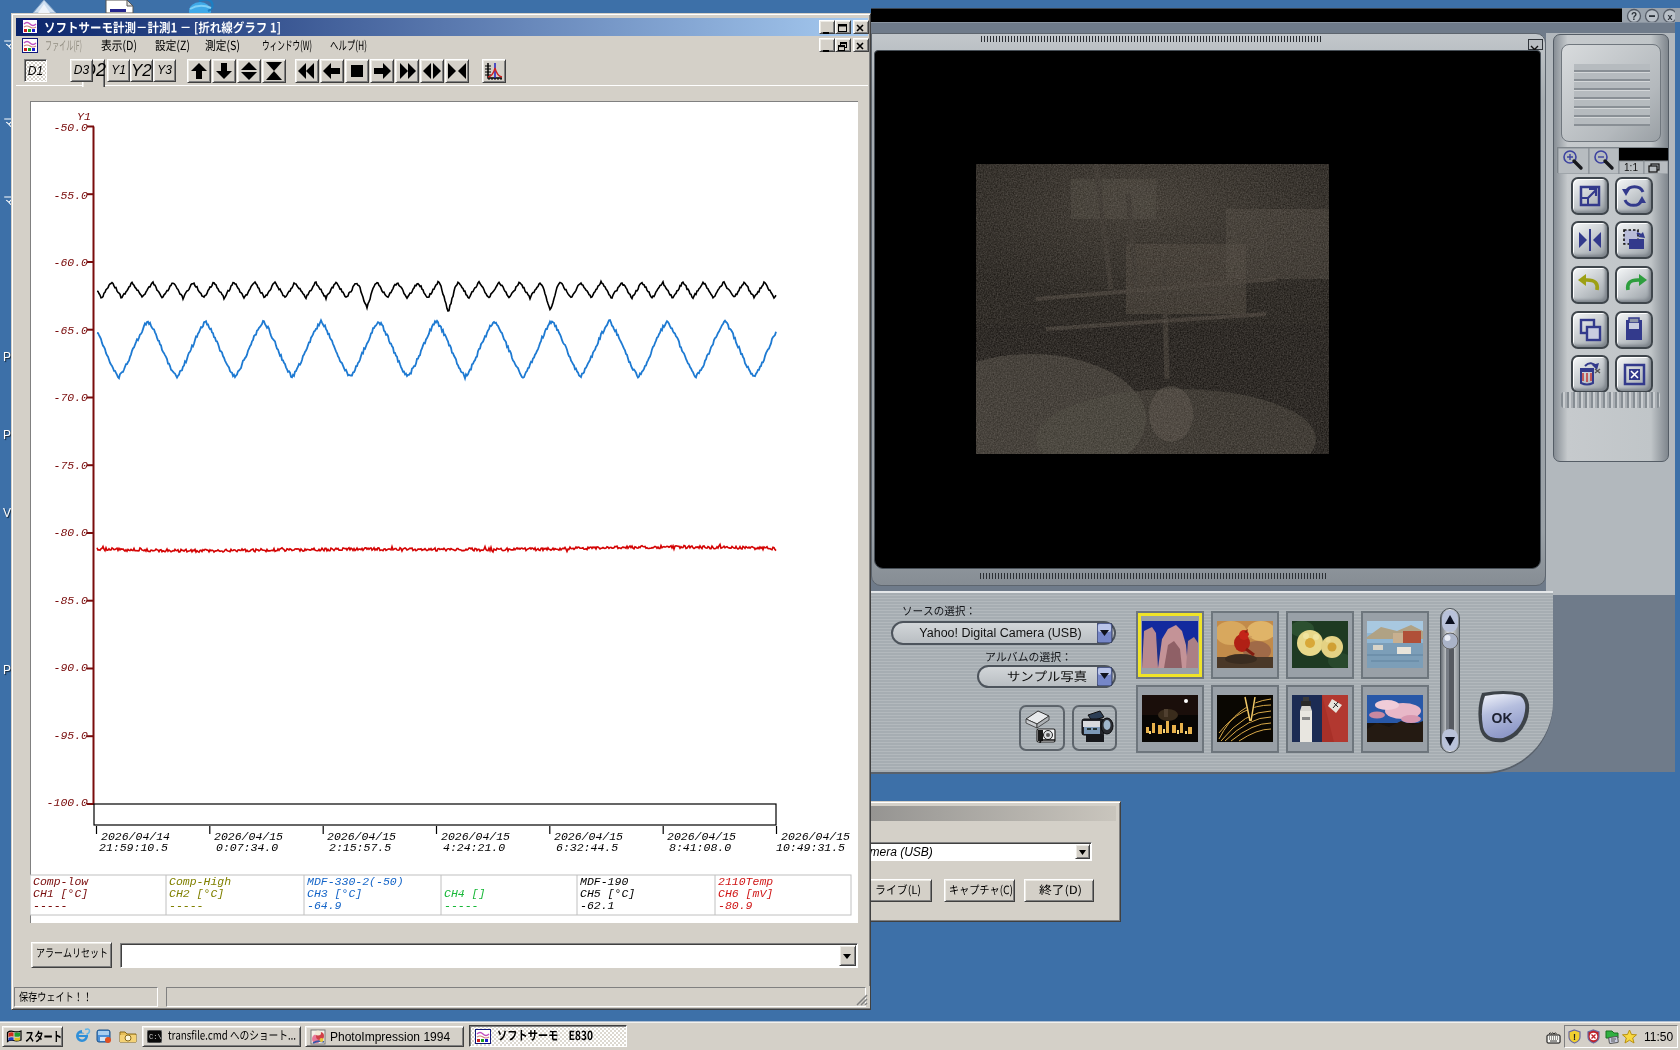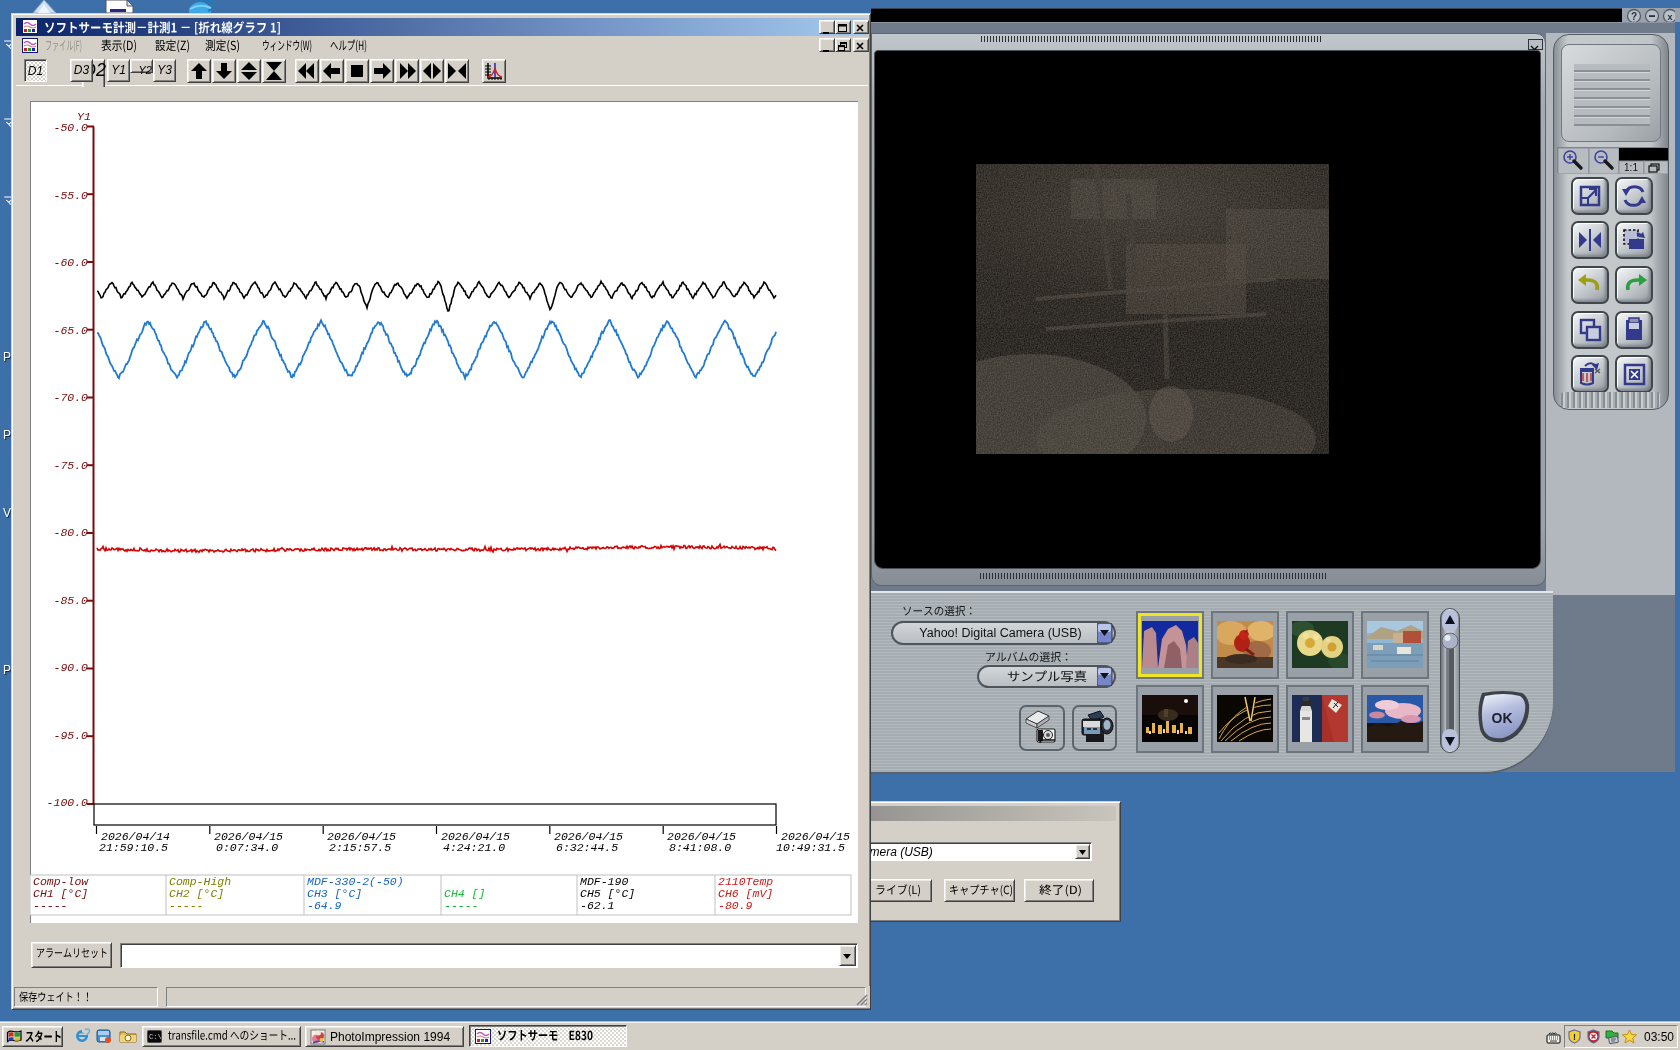--- a/index.html
+++ b/index.html
@@ -81,21 +81,21 @@
   <rect x="95" y="15" width="85" height="40" fill="#403c33" opacity="0.45"></rect>
   <ellipse cx="55" cy="255" rx="115" ry="65" fill="#423d36" opacity="0.6"></ellipse>
   <ellipse cx="200" cy="275" rx="140" ry="50" fill="#3d3830" opacity="0.55"></ellipse>
   <ellipse cx="195" cy="250" rx="22" ry="28" fill="#514b43" opacity="0.45"></ellipse>
   <path d="M120,0 L135,125 M152,30 L162,145 M188,105 L191,215" stroke="#2b2620" stroke-width="5" opacity="0.9"></path>
   <path d="M60,135 L300,115 M70,165 L290,150" stroke="#352f28" stroke-width="4" opacity="0.8"></path>
   <rect width="353" height="290" filter="url(#grain)" opacity="0.45"></rect>
  </svg>
  <div class="abs" style="left:675px;top:25px;width:129px;height:562px;background:#b2b8bd;"></div>
 
- <div class="abs" style="left:682px;top:26px;width:116px;height:376px;background:linear-gradient(90deg,#878e95,#c6cacd 12%,#c0c5c8 85%,#7f868d);border-radius:16px;border:1px solid #555d66;">
+ <div class="abs" style="left:682px;top:26px;width:116px;height:428px;background:linear-gradient(90deg,#878e95,#c6cacd 12%,#c0c5c8 85%,#7f868d);border-radius:7px;border:1px solid #555d66;">
   <div class="abs" style="left:7px;top:9px;width:100px;height:98px;background:linear-gradient(135deg,#d8dbdd,#b4b9bd 70%,#9aa0a5);border-radius:8px;border:1px solid #70777e;">
    <div class="abs" style="left:12px;top:19px;width:76px;height:62px;background:repeating-linear-gradient(180deg,#b6bbbf 0 6px,#898f95 6px 8px,#d4d7d9 8px 9px);"></div>
   </div>
   <div class="abs" style="left:3px;top:112px;width:110px;height:26px;background:#b4b9bd;border:1px solid #7e858b;">
    <svg class="abs" style="left:0;top:0" width="110" height="26">
     <rect x="0" y="0" width="31" height="26" fill="#b7bcc0" stroke="#878e94"></rect>
     <rect x="31" y="0" width="30" height="26" fill="#b7bcc0" stroke="#878e94"></rect>
     <circle cx="12" cy="9" r="6" fill="none" stroke="#3d43a0" stroke-width="1.6"></circle>
     <path d="M9,9 h6 M12,6 v6" stroke="#3d43a0" stroke-width="1.4"></path>
     <path d="M16,13 l7,7" stroke="#17181c" stroke-width="3.4" stroke-linecap="round"></path>
@@ -496,21 +496,21 @@
   <div class="abs bevel-btn" style="left:837px;top:1px;width:16px;height:14px;"><svg width="14" height="12">
             <path d="M3,2 L9,8 M9,2 L3,8" stroke="#000" stroke-width="1.6"></path>
           </svg></div>
  </div>
 
  <div class="abs" style="left:4px;top:41px;width:852px;height:31px;background:#D4D0C8;border-bottom:1px solid #fff;">
   <div class="abs" style="left:8px;top:4px;width:23px;height:23px;border:1px solid;border-color:#808080 #fff #fff #808080;background:repeating-conic-gradient(#fff 0% 25%,#D4D0C8 0% 50%) 0 0/4px 4px;box-shadow:inset 1px 1px 0 #404040;text-align:center;font-size:12px;line-height:22px;">D1</div>
   <div class="abs bevel-btn" style="left:31px;top:4px;width:23px;height:40px;text-align:center;font-size:18px;line-height:21px;margin-left:35px;">D2</div>
   <div class="abs bevel-btn" style="left:54px;top:4px;width:23px;height:23px;text-align:center;font-size:12px;line-height:21px;">D3</div>
   <div class="abs bevel-btn" style="left:91px;top:4px;width:23px;height:23px;text-align:center;font-size:12px;line-height:21px;">Y1</div>
-  <div class="abs bevel-btn" style="left:114px;top:4px;width:23px;height:14px;text-align:right;font-size:11px;line-height:21px;">Y2</div>
+  <div class="abs bevel-btn" style="left:114px;top:4px;width:23px;height:23px;text-align:left;font-size:17px;line-height:21px;">Y2</div>
   <div class="abs bevel-btn" style="left:137px;top:4px;width:23px;height:23px;text-align:center;font-size:12px;line-height:21px;">Y3</div>
   <div class="abs bevel-btn" style="left:171px;top:4px;width:24px;height:24px;"><svg width="22" height="22">
             <polygon points="11,3 19,11 14,11 14,19 8,19 8,11 3,11" fill="#000"></polygon>
           </svg></div>
   <div class="abs bevel-btn" style="left:196px;top:4px;width:24px;height:24px;"><svg width="22" height="22">
             <polygon points="11,19 3,11 8,11 8,3 14,3 14,11 19,11" fill="#000"></polygon>
           </svg></div>
   <div class="abs bevel-btn" style="left:221px;top:4px;width:24px;height:24px;"><svg width="22" height="22">
             <polygon points="11,2 19,10 3,10" fill="#000"></polygon>
             <polygon points="11,20 3,12 19,12" fill="#000"></polygon>
@@ -764,15 +764,15 @@
           <path d="M5.5,5.5 l4,4 M9.5,5.5 l-4,4" stroke="#c02028" stroke-width="1.4"></path>
         </svg>
   <svg class="abs" style="left:39px;top:3px" width="16" height="15">
           <path d="M2,2 h6 l2,2 h4 v5 h-12 z" fill="#30b040" stroke="#1a7020"></path>
           <rect x="5" y="8" width="9" height="6" rx="1" fill="#c8cce0" stroke="#555" transform="rotate(-8 9 11)"></rect>
           <path d="M7,10 h5 M7,12 h4" stroke="#555"></path>
         </svg>
   <svg class="abs" style="left:57px;top:3px" width="15" height="15">
           <polygon points="7.5,1 9.5,5.5 14.5,5.8 10.7,9 12,14 7.5,11.2 3,14 4.3,9 0.5,5.8 5.5,5.5" fill="#f8d840" stroke="#b89010" stroke-width="1"></polygon>
         </svg>
-  <div class="abs" style="left:79px;top:4px;font-size:12px;">03:50</div>
+  <div class="abs" style="left:79px;top:4px;font-size:12px;">11:50</div>
  </div>
 </div>
 </div>
 </body></html>

